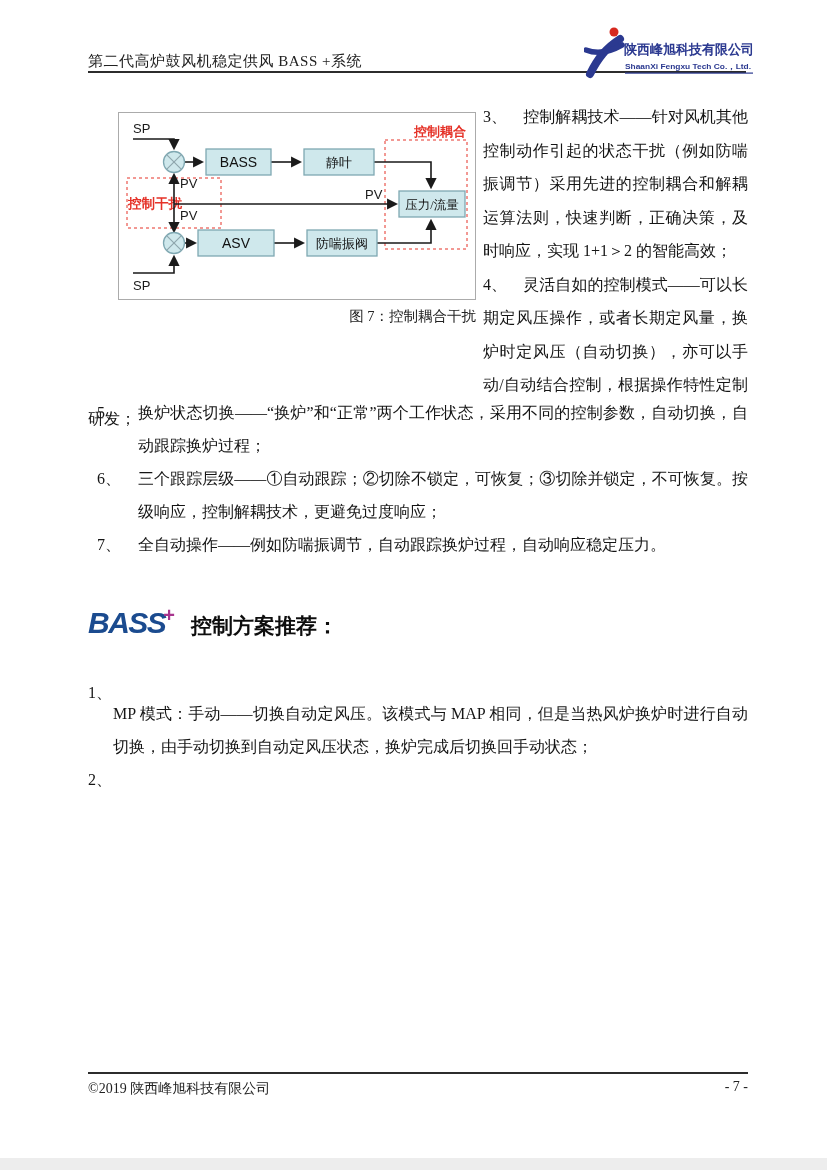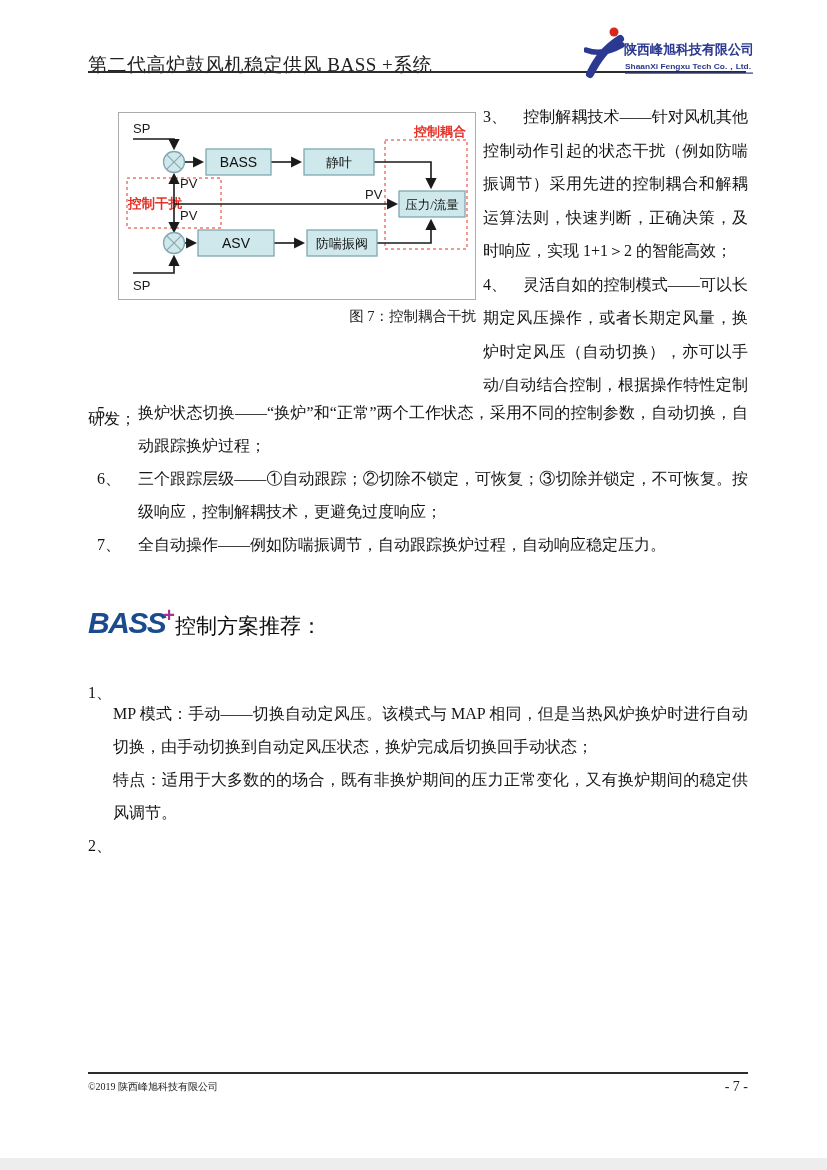--- a/index.html
+++ b/index.html
@@ -1,48 +1,48 @@
 <!DOCTYPE html>
 <html><head>
 <meta charset="utf-8">
 <style>
   html,body { margin:0; padding:0; }
   body {
     width:827px; height:1170px; background:#ffffff; position:relative; overflow:hidden;
     font-family:"Liberation Serif","DejaVu Serif",serif; color:#151515;
   }
   
-  .header-title { position:absolute; left:88px; top:52px; font-size:19px; color:#222; letter-spacing:.5px; white-space:nowrap; }
+  .header-title { position:absolute; left:88px; top:52px; font-size:15px; color:#222; letter-spacing:.5px; white-space:nowrap; }
   .header-rule  { position:absolute; left:88px; top:71px; width:658px; height:2px; background:#2c2c2c; }
   .logo         { position:absolute; left:584px; top:24px; width:176px; height:56px; }
   
   .content { position:absolute; left:88px; top:100px; width:660px; }
   .fig-float { float:left; width:395px; height:280px; }
   .figure-box { margin:12px 0 0 30px; width:356px; height:186px; border:1px solid #ababab; position:relative; background:#fff; }
   .fig-caption { margin:7px 0 0 30px; width:358px; text-align:right; font-size:14.5px; color:#222; }
   .para { font-size:16px; line-height:33.5px; text-align:justify; }
   
   .features { position:absolute; left:0; top:296px; width:660px; }
   .feature-row { display:flex; font-size:16px; line-height:33px; }
   .feature-num { flex:none; width:41px; margin-left:9px; }
   .feature-text { flex:1; text-align:justify; }
   
   .section-head { position:absolute; left:0; top:506px; width:660px; white-space:nowrap; }
   .brand { font-family:"Liberation Sans","DejaVu Sans",sans-serif; font-style:italic; font-weight:900; font-size:30px; letter-spacing:-1.5px; color:#1b4b8f; }
   .brand-plus { font-family:"Liberation Sans","DejaVu Sans",sans-serif; font-weight:900; font-size:20px; color:#a8348e; position:relative; top:-11px; margin-left:-2px; }
-  .head-text { font-family:"Liberation Sans","DejaVu Sans",sans-serif; font-weight:normal; font-size:21px; color:#0d0d0d; margin-left:0; }
+  .head-text { font-family:"Liberation Sans","DejaVu Sans",sans-serif; font-weight:bold; font-size:21px; color:#0d0d0d; margin-left:16px; }
   
   .recs { position:absolute; left:0; top:576px; width:660px; }
   .rec-row { display:flex; font-size:16px; line-height:33px; }
   .rec-num { flex:none; width:25px; }
   .rec-body { flex:1;margin-top:21px; }
   .rec-text,.rec-note { text-align:justify; }
   
   .footer-rule { position:absolute; left:88px; top:1072px; width:660px; height:2px; background:#2c2c2c; }
-  .footer-copy { position:absolute; left:88px; top:1080px; font-size:10px; color:#222; }
+  .footer-copy { position:absolute; left:88px; top:1080px; font-size:14px; color:#222; }
   .footer-page { position:absolute; right:79px; top:1079px; font-size:14px; color:#222; }
   .bottom-strip { position:absolute; left:0; bottom:0; width:827px; height:12px; background:#ededed; }
   svg text { user-select:none; }
 </style>
 </head>
 <body>
 
 <div class="header-title">第二代高炉鼓风机稳定供风 BASS +系统</div>
 <div class="header-rule"></div>
 <svg class="logo" viewBox="0 0 176 56">
@@ -138,21 +138,20 @@
 
   <div class="section-head">
     <span class="brand">BASS</span><span class="brand-plus">+</span><span class="head-text">控制方案推荐：</span>
   </div>
 
   <div class="recs">
     <div class="rec-row">
       <div class="rec-num">1、</div>
       <div class="rec-body">
         <div class="rec-text">MP 模式：手动——切换自动定风压。该模式与 MAP 相同，但是当热风炉换炉时进行自动切换，由手动切换到自动定风压状态，换炉完成后切换回手动状态；</div>
-        <div class="rec-note">特点：适用于大多数的的场合，既有非换炉期间的压力正常变化，又有换炉期间的稳定供风调节。</div>
       </div>
     </div>
     <div class="rec-row">
       <div class="rec-num">2、</div>
       <div class="rec-body">
       </div>
     </div>
   </div>
 </div>
 

